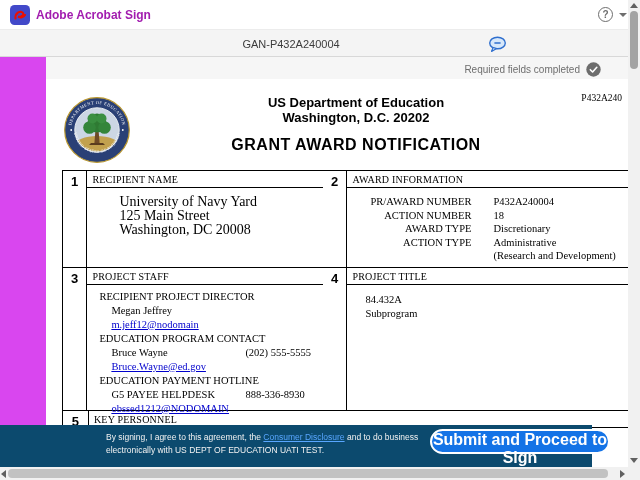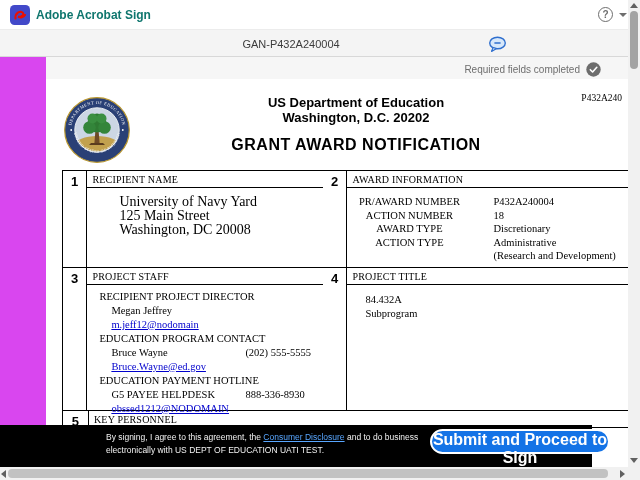--- a/index.html
+++ b/index.html
@@ -2,21 +2,21 @@
 <html><head>
 <meta charset="utf-8">
 <style>
   * { margin:0; padding:0; box-sizing:border-box; }
   html,body { width:640px; height:480px; overflow:hidden; }
   body { position:relative; font-family:"Liberation Sans", sans-serif; background:#fff; }
 
   
   .app-header { position:absolute; left:0; top:0; width:628px; height:30px; background:#fff; border-bottom:1px solid #ececec; }
   .logo { position:absolute; left:10px; top:5px; width:20px; height:20px; }
-  .brand { position:absolute; left:36px; top:8px; font-size:12px; font-weight:bold; color:#0f766e; }
+  .brand { position:absolute; left:36px; top:8px; font-size:12px; font-weight:bold; color:#a21caf; }
   .help-wrap { position:absolute; left:598px; top:7px; display:flex; align-items:center; }
   .help-circle { width:15px; height:15px; border:1.3px solid #6e6e6e; border-radius:50%; color:#6e6e6e; font-size:10px; font-weight:bold; text-align:center; line-height:13px; }
   .help-caret { width:0; height:0; border-left:4px solid transparent; border-right:4px solid transparent; border-top:4px solid #6e6e6e; margin-left:6px; }
 
   
   .toolbar { position:absolute; left:0; top:30px; width:628px; height:27px; background:#f4f4f4; border-bottom:1px solid #d8d8d8; }
   .options { position:absolute; left:9px; top:25px; font-size:11px; color:#505050; display:flex; align-items:center; cursor:default; }
   .options-chevron { margin-left:6px; width:7px; height:7px; border-right:1.4px solid #6e6e6e; border-bottom:1.4px solid #6e6e6e; transform:rotate(45deg) translateY(-2px); }
   .doc-title { position:absolute; left:291px; top:8px; transform:translateX(-50%); font-size:11px; color:#3c3c3c; }
   .bubble { position:absolute; left:488px; top:6px; }
@@ -47,34 +47,34 @@
   .rowB .cell { height:143px; }
   .rowC .cell { height:55px; border-bottom:none; }
   .rowC .content { width:540px; }
   .box-hdr { font-size:10px; padding:3px 0 2px 5px; border-bottom:1px solid #000; letter-spacing:.2px; }
   .rowA .numcell, .rowB .numcell, .rowC .numcell { border-right:1.2px solid #000; }
 
   .addr { padding:7px 0 0 32px; font-size:14px; line-height:14px;font-family:Liberation Serif, serif; }
 
   .aw-body { padding-top:7px; font-size:10.5px; line-height:13.5px; }
   .aw-row { display:flex; }
-  .aw-l { width:124px; text-align:center; }
+  .aw-l { width:124px; text-align:right; }
   .aw-v { margin-left:22px; white-space:nowrap; }
 
   .staff { padding-top:5px; font-size:10.5px; line-height:14px; }
   .st-label { padding-left:12px; }
   .st-name { padding-left:24px; display:flex; }
   .st-name .nm { width:134px; }
   .st-email { padding-left:24px; }
   a.doclink { color:#0000cc; text-decoration:underline; cursor:pointer; }
 
   .proj { padding:8px 0 0 18px; font-size:10.5px; line-height:14px; }
 
   
-  .footer-bar { position:absolute; left:0; top:425px; width:592px; height:42px; background:#000000; }
+  .footer-bar { position:absolute; left:0; top:425px; width:592px; height:42px; background:#0c4a6e; }
   .agree { position:absolute; left:106px; top:6px; width:320px; font-size:8.5px; line-height:13px; color:#f2f2f2; }
   .agree a { color:#58a6ff; text-decoration:underline; cursor:pointer; }
   .submit-btn { position:absolute; left:430px; top:4px; width:180px; height:25px; background:#1473e6; border:2px solid #fff; border-radius:13px; color:#fff; font-family:"Liberation Sans", sans-serif; font-size:16px; font-weight:bold; cursor:pointer; }
 
   
   .vscroll { position:absolute; left:628px; top:0; width:12px; height:467px; background:#f1f1f1; }
   .vthumb { position:absolute; left:2px; top:11px; width:8px; height:58px; background:#a3a3a3; border-radius:4px; }
   .tri-up { position:absolute; left:2px; top:3px; width:0; height:0; border-left:4px solid transparent; border-right:4px solid transparent; border-bottom:5px solid #606060; }
   .tri-down { position:absolute; left:2px; top:458px; width:0; height:0; border-left:4px solid transparent; border-right:4px solid transparent; border-top:5px solid #606060; }
   .hscroll { position:absolute; left:0; top:467px; width:628px; height:13px; background:#f1f1f1; }

